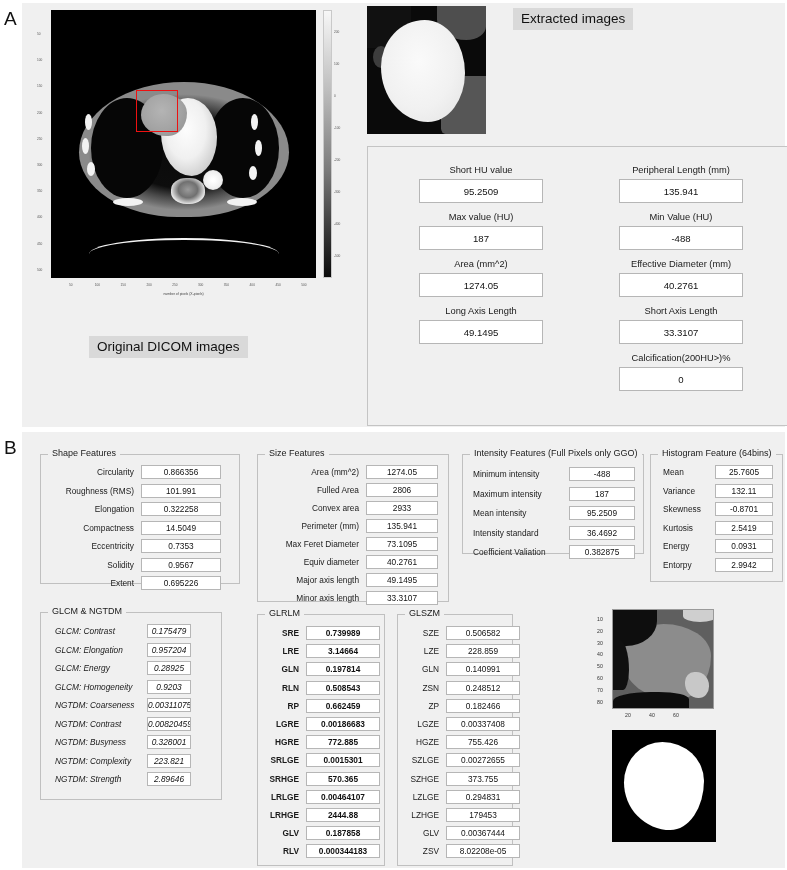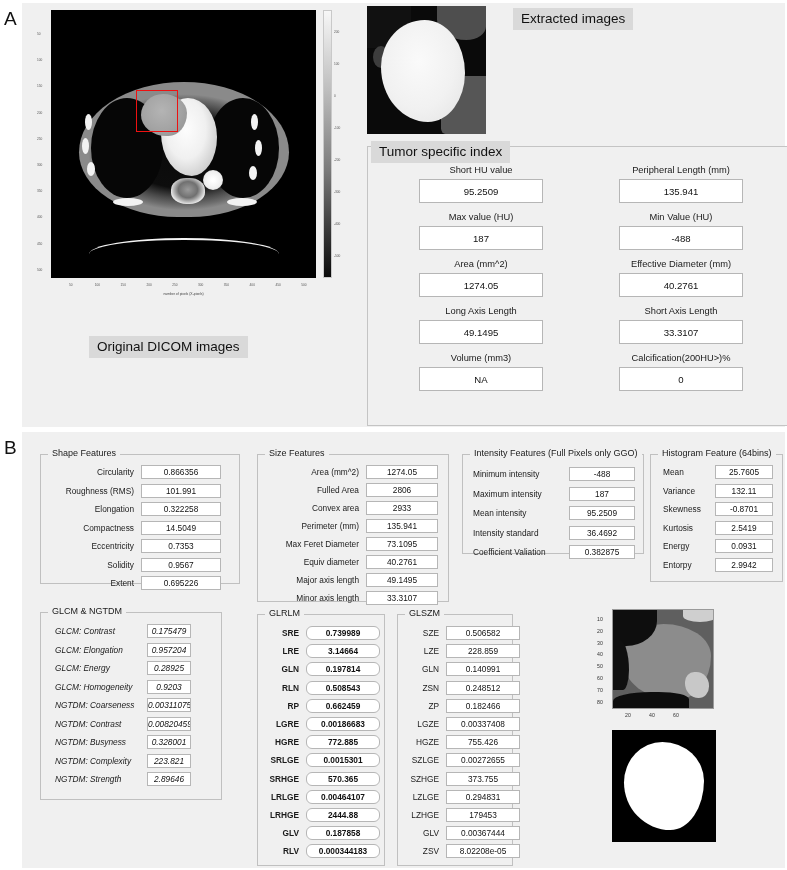--- a/index.html
+++ b/index.html
@@ -243,21 +243,21 @@
   #grp-hist .frow { margin-bottom: 4.5px; }
 
   #grp-glcm     { left: 18px; top: 180px; width: 182px; height: 188px; }
   #grp-glcm .flabel { width: 104px; text-align: left; padding-left: 12px; }
   #grp-glcm .fvalue { width: 44px; }
   #grp-glcm .rows { position: absolute; left: 2px; top: 11px; }
   #grp-glcm .frow { margin-bottom: 4.5px; font-style: italic; }
 
   #grp-glrlm    { left: 235px; top: 182px; width: 128px; height: 252px; }
   #grp-glrlm .flabel { width: 44px; }
-  #grp-glrlm .fvalue { width: 74px; border-radius: 6px; }
+  #grp-glrlm .fvalue { width: 74px; }
   #grp-glrlm .rows { position: absolute; left: 4px; top: 11px; font-weight: bold; }
   #grp-glrlm .frow { margin-bottom: 4.2px; }
 
   #grp-glszm    { left: 375px; top: 182px; width: 116px; height: 252px; }
   #grp-glszm .flabel { width: 44px; }
   #grp-glszm .fvalue { width: 74px; }
   #grp-glszm .rows { position: absolute; left: 4px; top: 11px; }
   #grp-glszm .frow { margin-bottom: 4.2px; }
 
   
@@ -407,24 +407,20 @@
             <div class="ti-value">187</div>
           </div>
           <div class="ti-item">
             <div class="ti-label">Area (mm^2)</div>
             <div class="ti-value">1274.05</div>
           </div>
           <div class="ti-item">
             <div class="ti-label">Long Axis Length</div>
             <div class="ti-value">49.1495</div>
           </div>
-          <div class="ti-item">
-            <div class="ti-label">Volume (mm3)</div>
-            <div class="ti-value">NA</div>
-          </div>
         </div>
       <div class="ti-col" id="ti-col-right">
           <div class="ti-item">
             <div class="ti-label">Peripheral Length (mm)</div>
             <div class="ti-value">135.941</div>
           </div>
           <div class="ti-item">
             <div class="ti-label">Min Value (HU)</div>
             <div class="ti-value">-488</div>
           </div>
@@ -435,21 +431,20 @@
           <div class="ti-item">
             <div class="ti-label">Short Axis Length</div>
             <div class="ti-value">33.3107</div>
           </div>
           <div class="ti-item">
             <div class="ti-label">Calcification(200HU&gt;)%</div>
             <div class="ti-value">0</div>
           </div>
         </div>
     </div>
-    <div class="caption-chip" id="caption-tumor-index">Tumor specific index</div>
   </div>
 
   <div id="section-b">
 
     <div class="group-box" id="grp-shape">
       <span class="group-title">Shape Features</span>
       <div class="rows">
           <div class="frow">
             <div class="flabel">Circularity</div>
             <div class="fvalue">0.866356</div>

